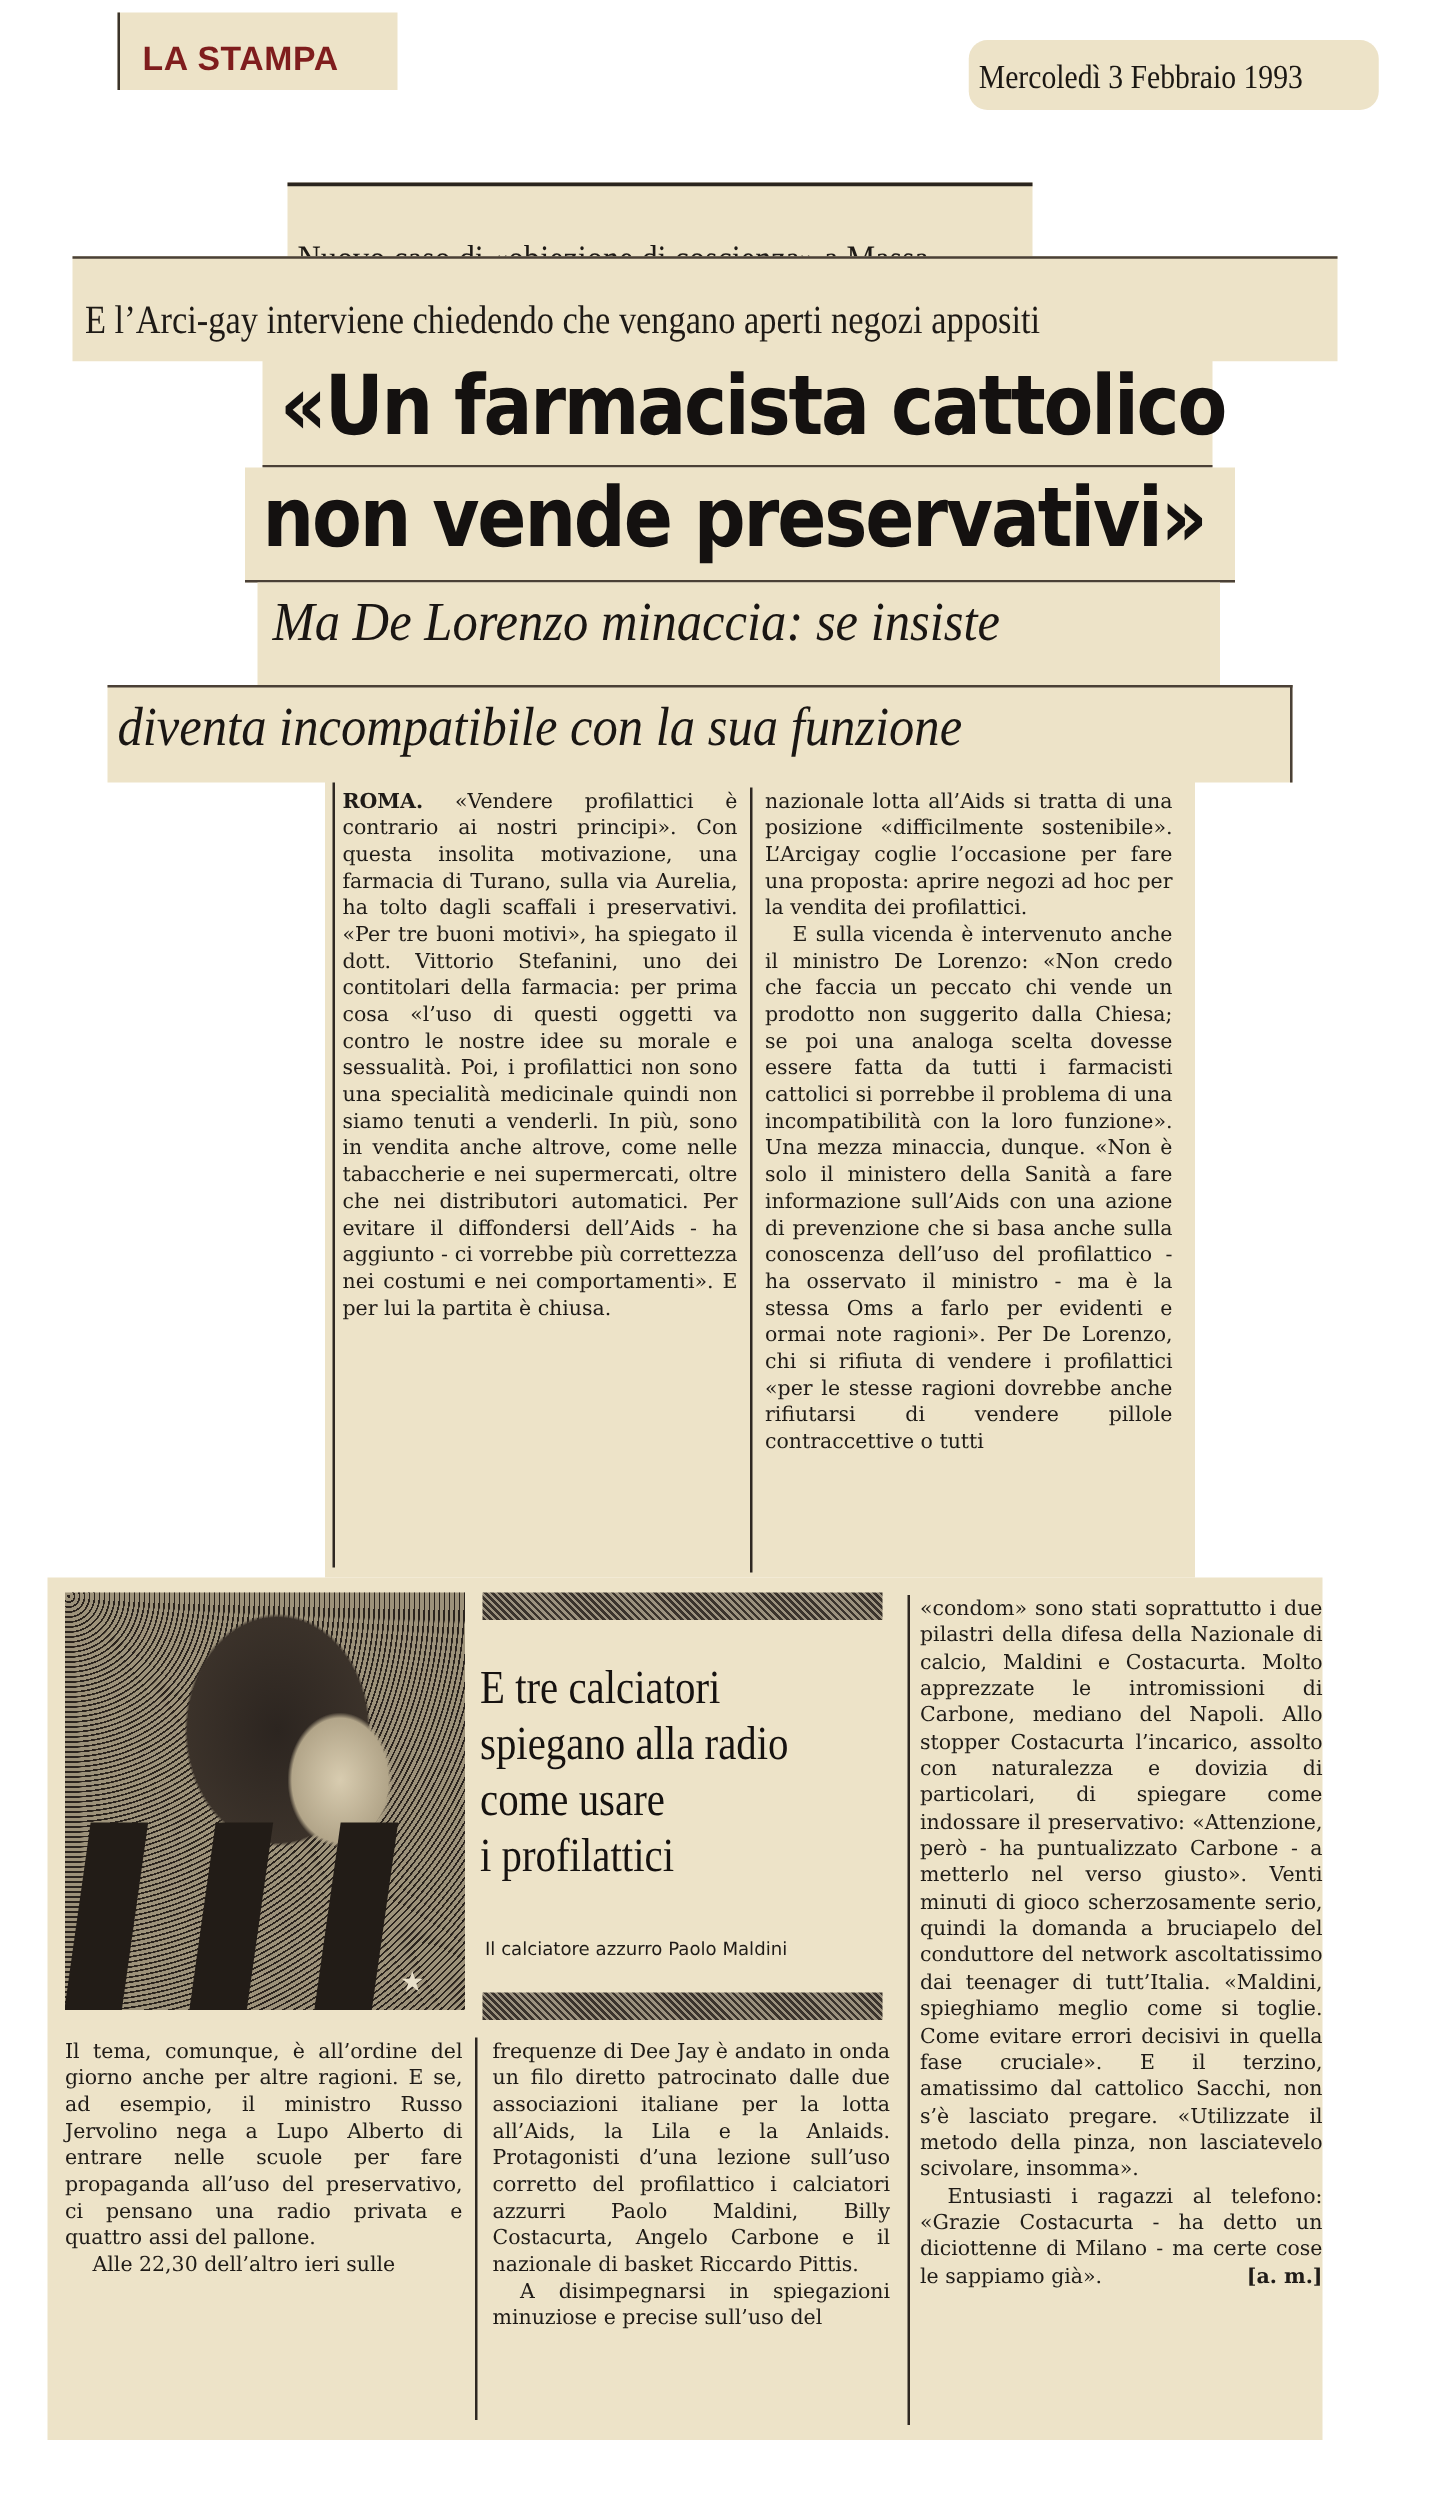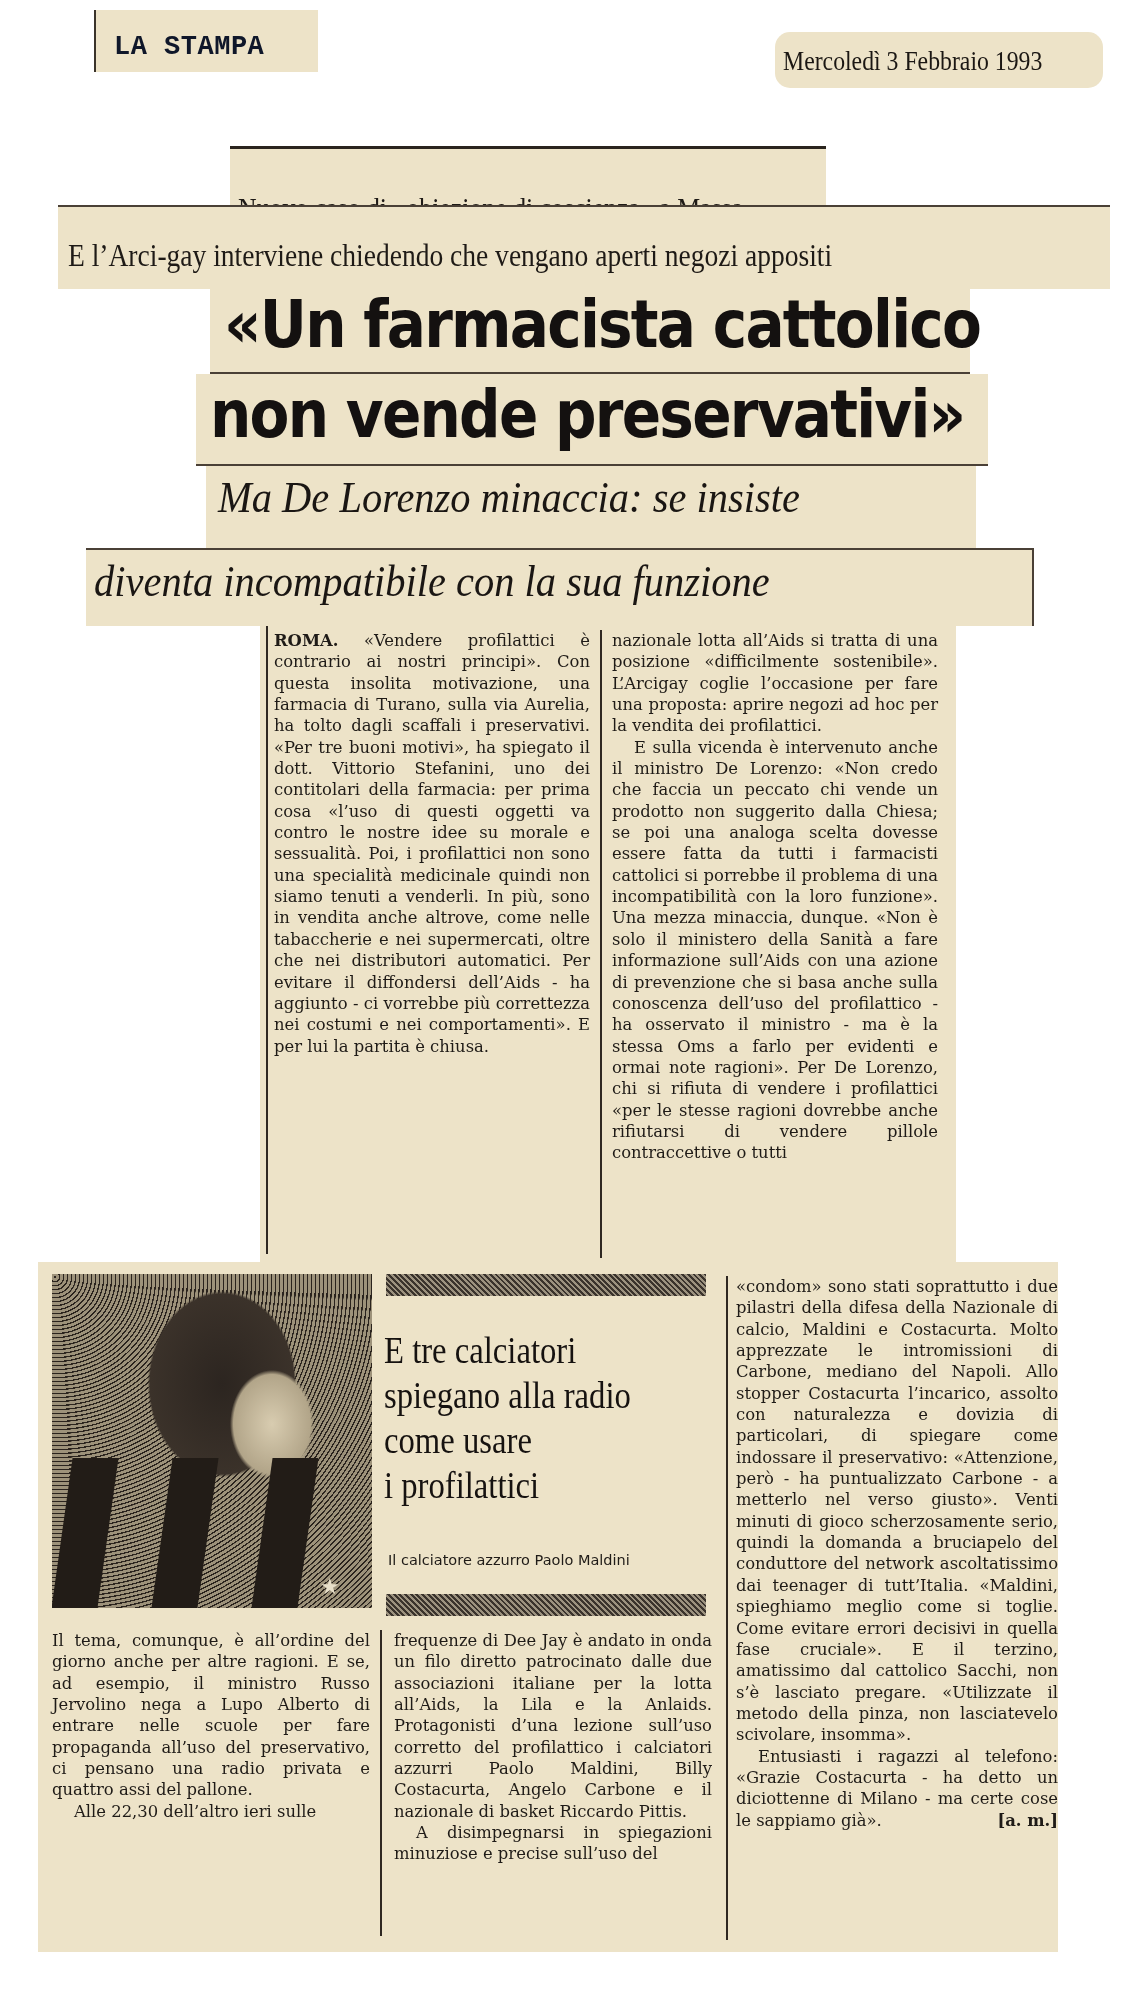--- a/index.html
+++ b/index.html
@@ -5,28 +5,28 @@
   html, body { margin:0; padding:0; }
   body {
     width:1148px; height:2000px; background:#ffffff; position:relative; overflow:hidden;
     font-family:"DejaVu Serif", serif; color:#1e1a16;
   }
   .clip { position:absolute; background:#efe6cc; }
   .paper { background:#ede3c8; }
 
   
   #masthead { left:94px; top:10px; width:222px; height:62px; border-left:2px solid #3a332a; }
-  #masthead span { position:absolute; left:18px; top:22px; font-family:Liberation Mono, monospace; font-weight:bold; font-size:27px; letter-spacing:0.5px; color:#0f172a; }
+  #masthead span { position:absolute; left:18px; top:22px; font-family:Liberation Sans, sans-serif; font-weight:bold; font-size:27px; letter-spacing:0.5px; color:#7f1d1d; }
   #dateclip { left:775px; top:32px; width:328px; height:56px;border-radius:15px; }
   #dateclip span { position:absolute; left:8px; top:14px; font-family:"Liberation Serif", serif; font-size:27px; color:#1b1713; transform:scaleX(0.88); transform-origin:left; white-space:nowrap; }
 
   
   #kicker1 { left:230px; top:117px; width:596px; height:90px; border-top:3px solid #2a241e;margin-top:29px; }
   #kicker1 span { position:absolute; left:8px; top:42px; font-family:"Liberation Serif", serif; font-size:30px; white-space:nowrap; transform:scaleX(0.86); transform-origin:left; }
-  #kicker2 { left:58px; top:205px; width:1012px; height:82px; border-top:2px solid #4a4036;padding-left:40px; }
+  #kicker2 { left:58px; top:205px; width:1012px; height:82px; border-top:2px solid #4a4036; }
   #kicker2 span { position:absolute; left:10px; top:30px; font-family:"Liberation Serif", serif; font-size:32px; white-space:nowrap; transform:scaleX(0.86); transform-origin:left; }
 
   
   #head1 { left:210px; top:288px; width:760px; height:84px; border-bottom:2px solid #4a4036; }
   #head2 { left:196px; top:374px; width:792px; height:90px; border-bottom:2px solid #4a4036; }
   .headline { position:absolute; font-family:"DejaVu Sans", sans-serif; font-weight:bold; font-size:66px; letter-spacing:-2px; white-space:nowrap; color:#141110; transform:scaleX(0.88); transform-origin:left; }
   #head1 .headline { left:14px; top:-2px; }
   #head2 .headline { left:14px; top:2px; }
 
   #sub1 { left:206px; top:466px; width:770px; height:82px; }

